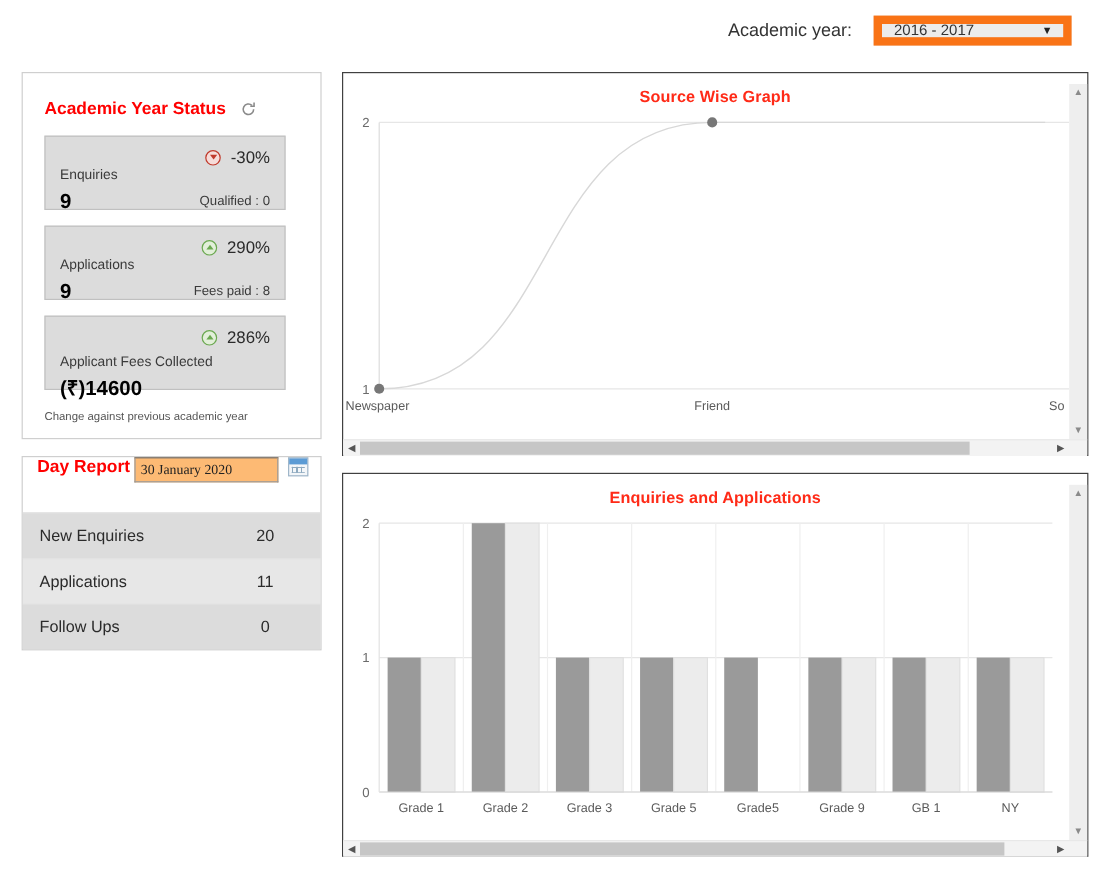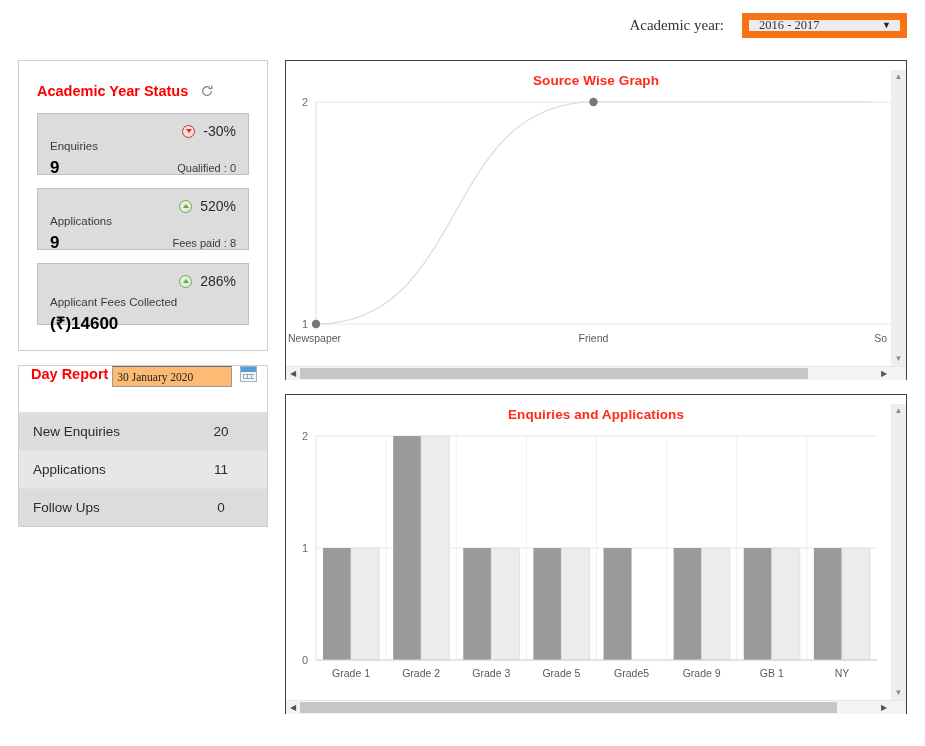--- a/index.html
+++ b/index.html
@@ -11,22 +11,21 @@
     font-family: "Liberation Sans", sans-serif;
     color: #333;
     overflow: hidden;
   }
 
   
   .topbar {
     position: absolute;
     left: 0; top: 0; width: 925px; height: 50px;
     display: flex; align-items: center; justify-content: flex-end;
-    padding-right: 18px;
-    font-family: Liberation Serif, serif;
+    padding-right: 32px;
   }
   .ay-label {
     font-size: 15px; color: #333; margin-right: 18px;
   }
   .ay-select {
     position: relative;
     width: 165px; height: 25px;
     background: #ececec;
     border: 7px solid #f97316;
     display: flex; align-items: center;
@@ -41,21 +40,21 @@
 
   
   .left-col {
     position: absolute; left: 18px; top: 60px;
     width: 250px;
   }
   .panel {
     border: 1px solid #cfcfcf;
     background: #fff;
   }
-  .status-panel { padding: 0 0 12px 0; }
+  .status-panel { padding: 0 11px 12px 0; }
   .status-head {
     display: flex; align-items: center;
     padding: 22px 0 14px 18px;
   }
   .status-title {
     color: #ff0000;
     font-size: 14.5px;
     font-weight: bold;
   }
   .refresh-icon {
@@ -274,38 +273,39 @@
         <span>-30%</span>
       </div>
       <div class="stat-name">Enquiries</div>
       <div class="stat-value">9</div>
       <div class="stat-sub">Qualified : 0</div>
     </div>
 
     <div class="stat-card">
       <div class="stat-pct">
         <span class="pct-ico up"></span>
-        <span>520%</span>
+        <span>290%</span>
       </div>
       <div class="stat-name">Applications</div>
       <div class="stat-value">9</div>
       <div class="stat-sub">Fees paid : 8</div>
     </div>
 
 
     <div class="stat-card fees">
       <div class="stat-pct">
         <span class="pct-ico up"></span>
         <span>286%</span>
       </div>
       <div class="stat-name">Applicant Fees Collected</div>
       <div class="stat-value">(₹)14600</div>
       <div class="stat-sub"></div>
     </div>
 
+    <div class="status-foot">Change against previous academic year</div>
   </div>
 
   <div class="panel day-panel">
     <div class="day-head">
       <span class="day-title">Day Report</span>
       <div class="day-date">30 January 2020</div>
       <span class="cal-icon"></span>
     </div>
 
     <div class="day-row">

